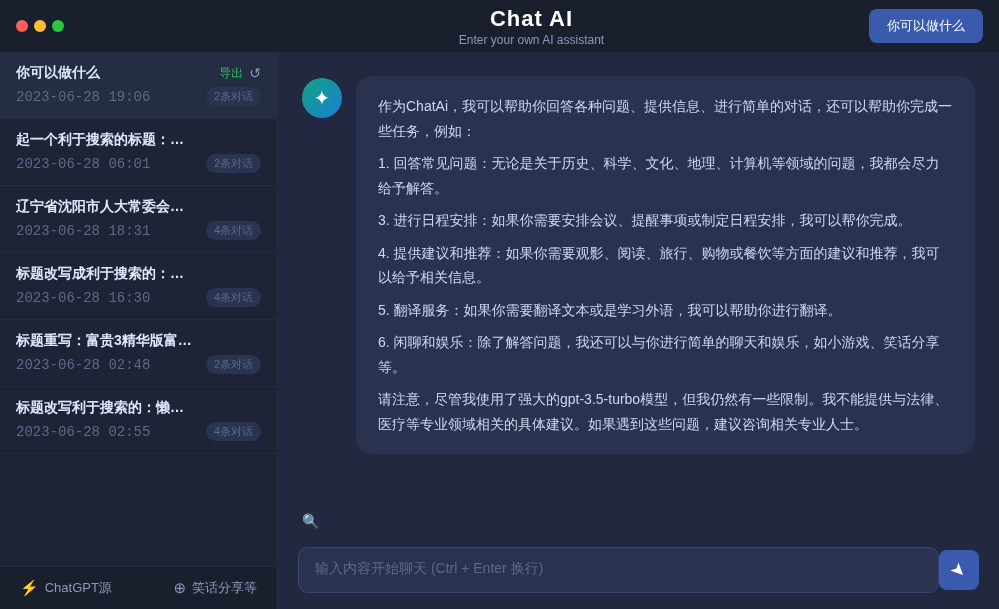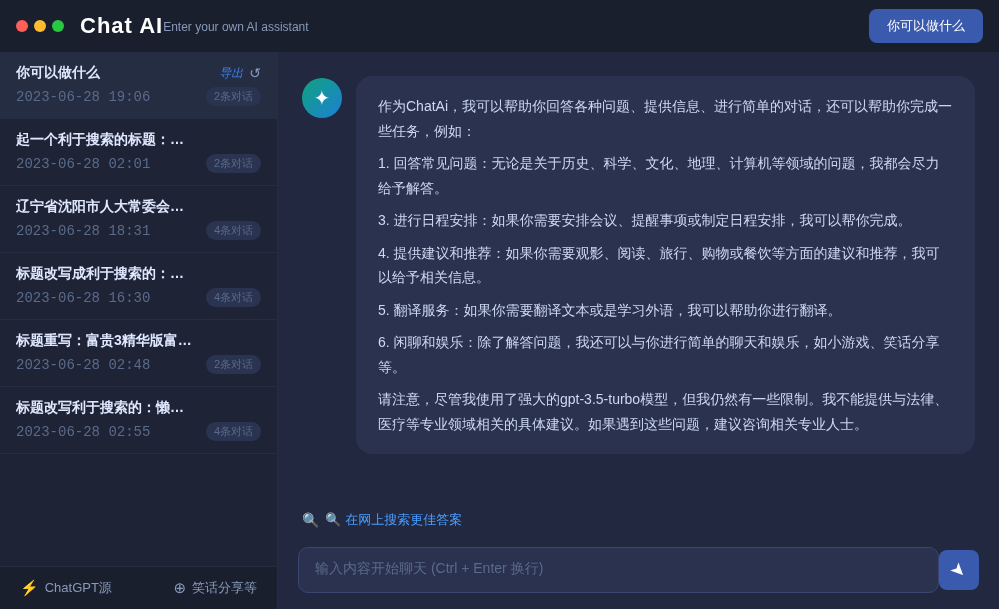--- a/index.html
+++ b/index.html
@@ -32,21 +32,21 @@
     .traffic-dot {
       width: 12px;
       height: 12px;
       border-radius: 50%;
     }
     .dot-red { background: #ff5f57; }
     .dot-yellow { background: #febc2e; }
     .dot-green { background: #28c840; }
     .app-title-block {
       display: flex;
-      flex-direction: row;
+      flex-direction: column;
       align-items: center;
       flex: 1;
     }
     .app-title {
       font-size: 22px;
       font-weight: 700;
       color: #ffffff;
       letter-spacing: 1px;
     }
     .app-subtitle {
@@ -111,23 +111,22 @@
       text-overflow: ellipsis;
       max-width: 180px;
     }
     .sidebar-item-actions {
       display: flex;
       align-items: center;
       gap: 6px;
     }
     .action-label {
       font-size: 12px;
-      color: #3b82f6;
-      cursor: pointer;
-      font-style: italic;
+      color: #22c55e;
+      cursor: pointer;
     }
     .action-icon {
       font-size: 14px;
       color: #8899bb;
       cursor: pointer;
     }
     .sidebar-item-meta {
       display: flex;
       align-items: center;
       justify-content: space-between;
@@ -303,21 +302,21 @@
           <span class="sidebar-item-date">2023-06-28 19:06</span>
           <span class="sidebar-item-count">2条对话</span>
         </div>
       </div>
 
       <div class="sidebar-item">
         <div class="sidebar-item-top">
           <span class="sidebar-item-title">起一个利于搜索的标题：【实战...</span>
         </div>
         <div class="sidebar-item-meta">
-          <span class="sidebar-item-date">2023-06-28 02:01</span>
+          <span class="sidebar-item-date">2023-06-28 06:01</span>
           <span class="sidebar-item-count">2条对话</span>
         </div>
       </div>
 
       <div class="sidebar-item">
         <div class="sidebar-item-top">
           <span class="sidebar-item-title">辽宁省沈阳市人大常委会原党组...</span>
         </div>
         <div class="sidebar-item-meta">
           <span class="sidebar-item-date">2023-06-28 18:31</span>
@@ -382,21 +381,20 @@
           <p>4. 提供建议和推荐：如果你需要观影、阅读、旅行、购物或餐饮等方面的建议和推荐，我可以给予相关信息。</p>
           <p>5. 翻译服务：如果你需要翻译文本或是学习外语，我可以帮助你进行翻译。</p>
           <p>6. 闲聊和娱乐：除了解答问题，我还可以与你进行简单的聊天和娱乐，如小游戏、笑话分享等。</p>
           <p>请注意，尽管我使用了强大的gpt-3.5-turbo模型，但我仍然有一些限制。我不能提供与法律、医疗等专业领域相关的具体建议。如果遇到这些问题，建议咨询相关专业人士。</p>
         </div>
       </div>
     </div>
 
     <div class="search-hint">
       <span class="search-hint-icon">🔍</span>
-      <span>🔍 在网上搜索更佳答案</span>
     </div>
 
     <div class="input-area">
       <textarea class="input-box" placeholder="输入内容开始聊天 (Ctrl + Enter 换行)" style=""></textarea>
       <button class="send-btn">
         <span class="send-icon">➤</span>
       </button>
     </div>
   </div>
 

